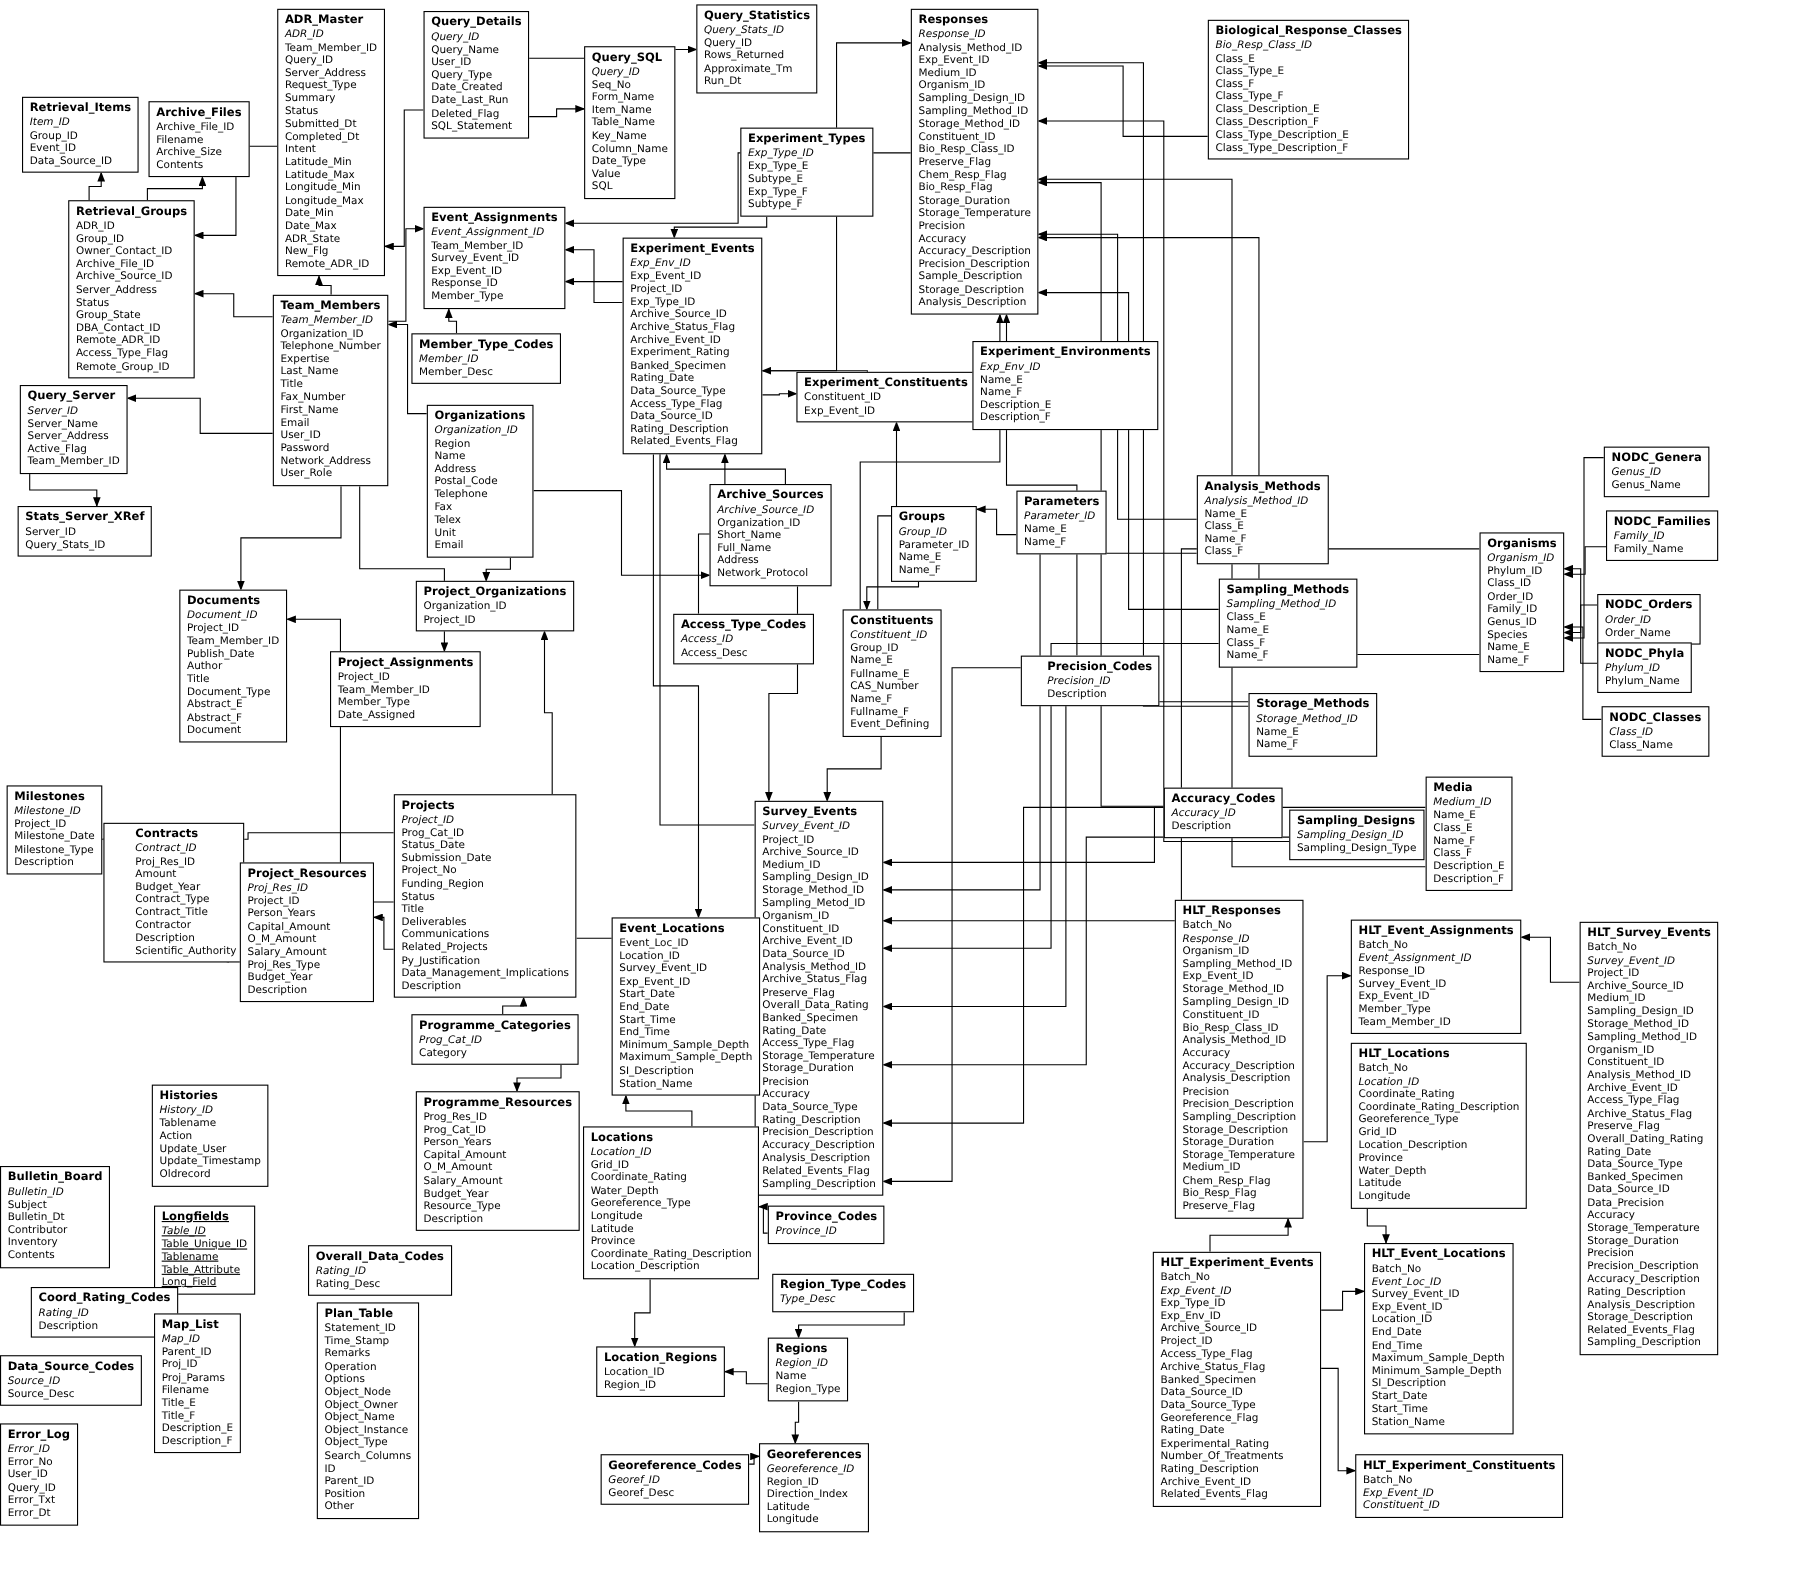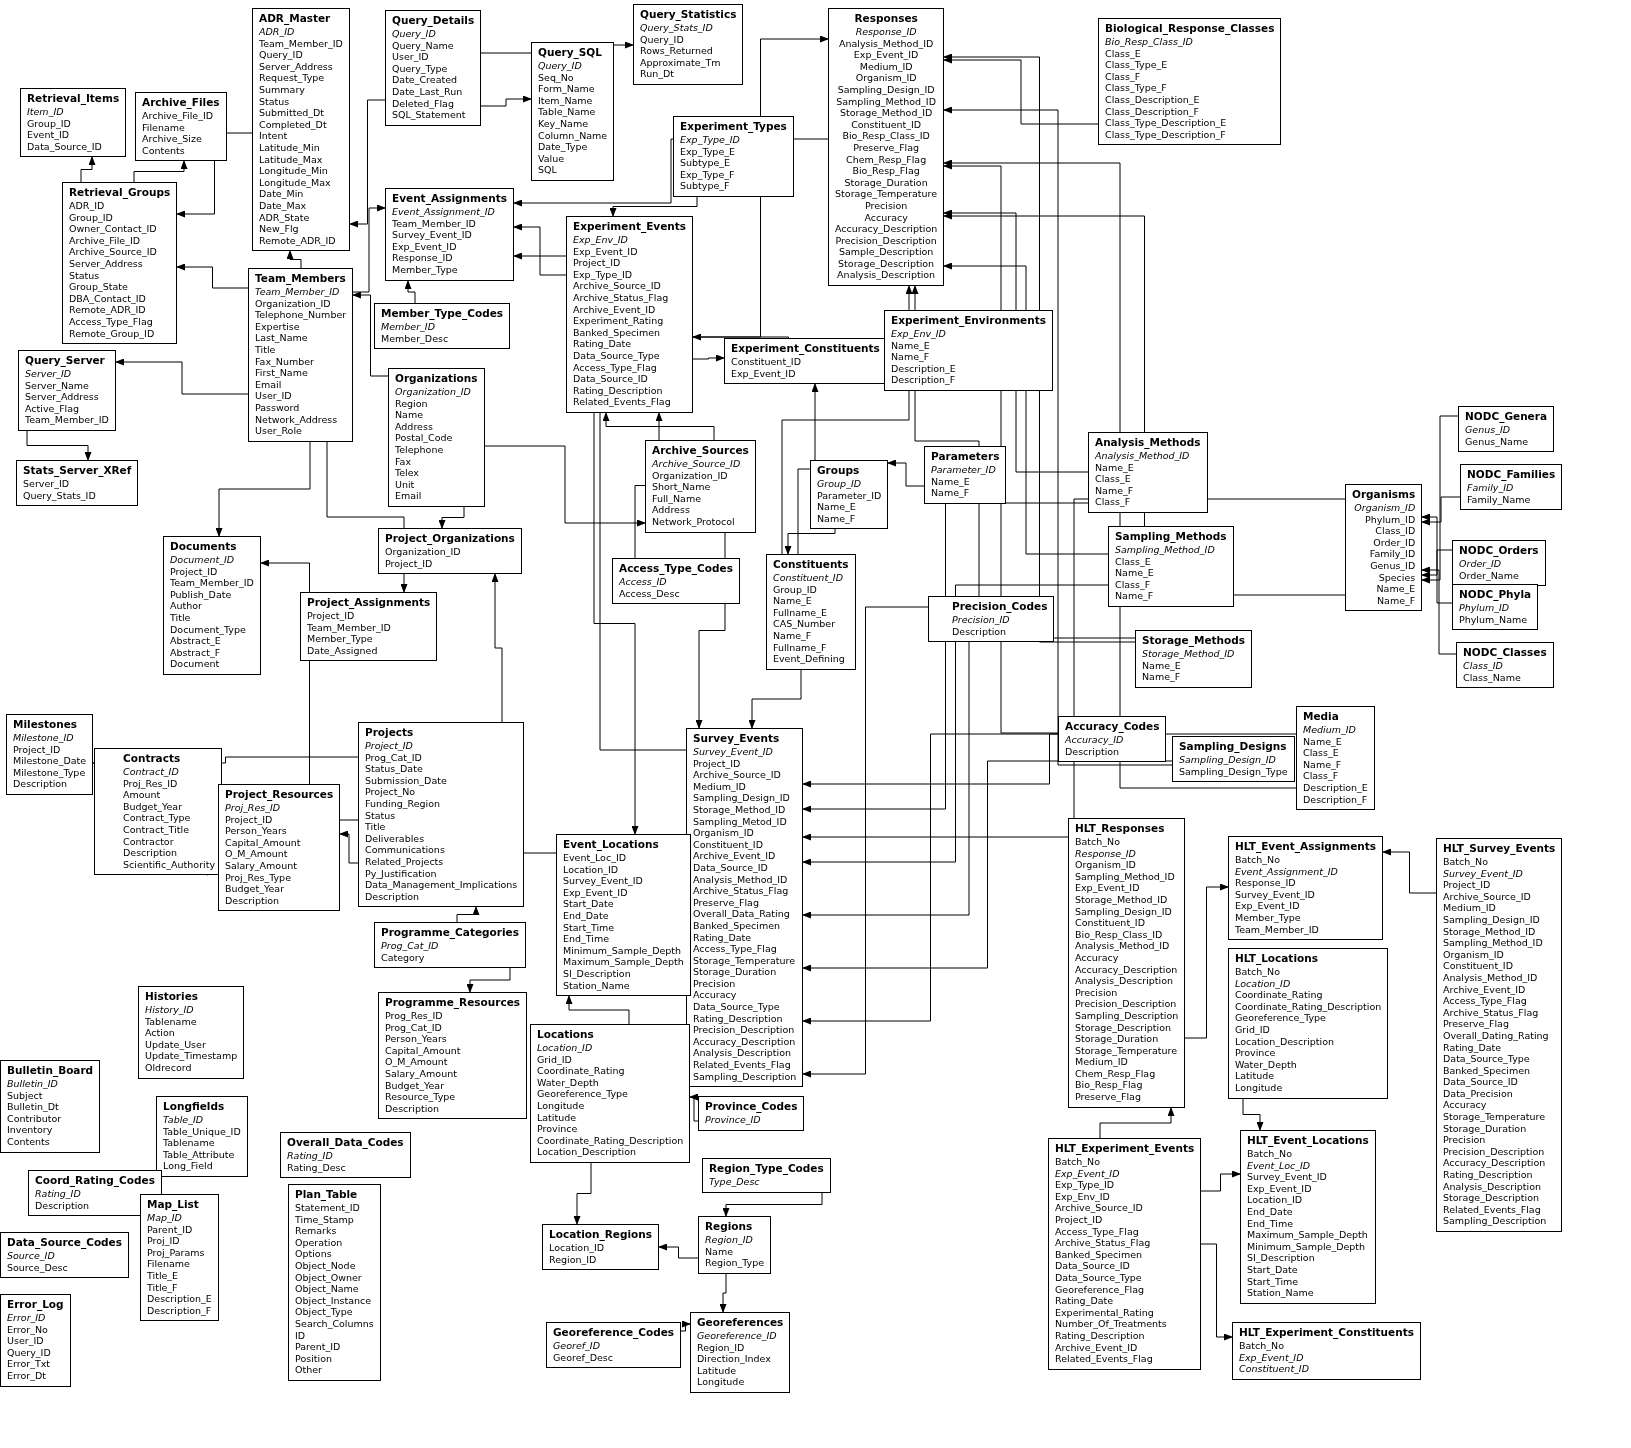--- a/index.html
+++ b/index.html
@@ -170,21 +170,21 @@
         <div class="field">Run_Dt</div>
       </div>
       <div class="entity" style="left: 673px; top: 116px;">
         <div class="title">Experiment_Types</div>
         <div class="field pk">Exp_Type_ID</div>
         <div class="field">Exp_Type_E</div>
         <div class="field">Subtype_E</div>
         <div class="field">Exp_Type_F</div>
         <div class="field">Subtype_F</div>
       </div>
-      <div class="entity" style="left: 828px; top: 8px; text-align: center;">
+      <div class="entity" style="left: 828px; top: 8px;">
         <div class="title">Responses</div>
         <div class="field pk">Response_ID</div>
         <div class="field">Analysis_Method_ID</div>
         <div class="field">Exp_Event_ID</div>
         <div class="field">Medium_ID</div>
         <div class="field">Organism_ID</div>
         <div class="field">Sampling_Design_ID</div>
         <div class="field">Sampling_Method_ID</div>
         <div class="field">Storage_Method_ID</div>
         <div class="field">Constituent_ID</div>
@@ -349,21 +349,21 @@
       <div class="entity" style="left: 1458px; top: 406px;">
         <div class="title">NODC_Genera</div>
         <div class="field pk">Genus_ID</div>
         <div class="field">Genus_Name</div>
       </div>
       <div class="entity" style="left: 1460px; top: 464px;">
         <div class="title">NODC_Families</div>
         <div class="field pk">Family_ID</div>
         <div class="field">Family_Name</div>
       </div>
-      <div class="entity" style="left: 1345px; top: 484px; text-align: right;">
+      <div class="entity" style="left: 1345px; top: 484px;">
         <div class="title">Organisms</div>
         <div class="field pk">Organism_ID</div>
         <div class="field">Phylum_ID</div>
         <div class="field">Class_ID</div>
         <div class="field">Order_ID</div>
         <div class="field">Family_ID</div>
         <div class="field">Genus_ID</div>
         <div class="field">Species</div>
         <div class="field">Name_E</div>
         <div class="field">Name_F</div>
@@ -685,21 +685,21 @@
       </div>
       <div class="entity" style="left: 0px; top: 1060px;">
         <div class="title">Bulletin_Board</div>
         <div class="field pk">Bulletin_ID</div>
         <div class="field">Subject</div>
         <div class="field">Bulletin_Dt</div>
         <div class="field">Contributor</div>
         <div class="field">Inventory</div>
         <div class="field">Contents</div>
       </div>
-      <div class="entity" style="left: 156px; top: 1096px;">
+      <div class="entity" style="left: 140px; top: 1096px; text-decoration: underline;">
         <div class="title">Longfields</div>
         <div class="field pk">Table_ID</div>
         <div class="field">Table_Unique_ID</div>
         <div class="field">Tablename</div>
         <div class="field">Table_Attribute</div>
         <div class="field">Long_Field</div>
       </div>
       <div class="entity" style="left: 698px; top: 1096px;">
         <div class="title">Province_Codes</div>
         <div class="field pk">Province_ID</div>

